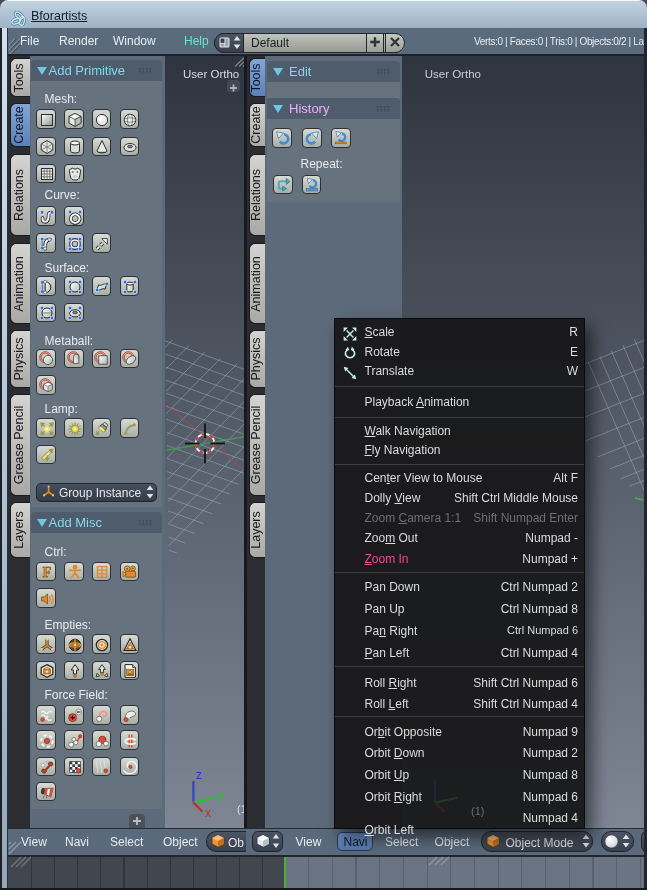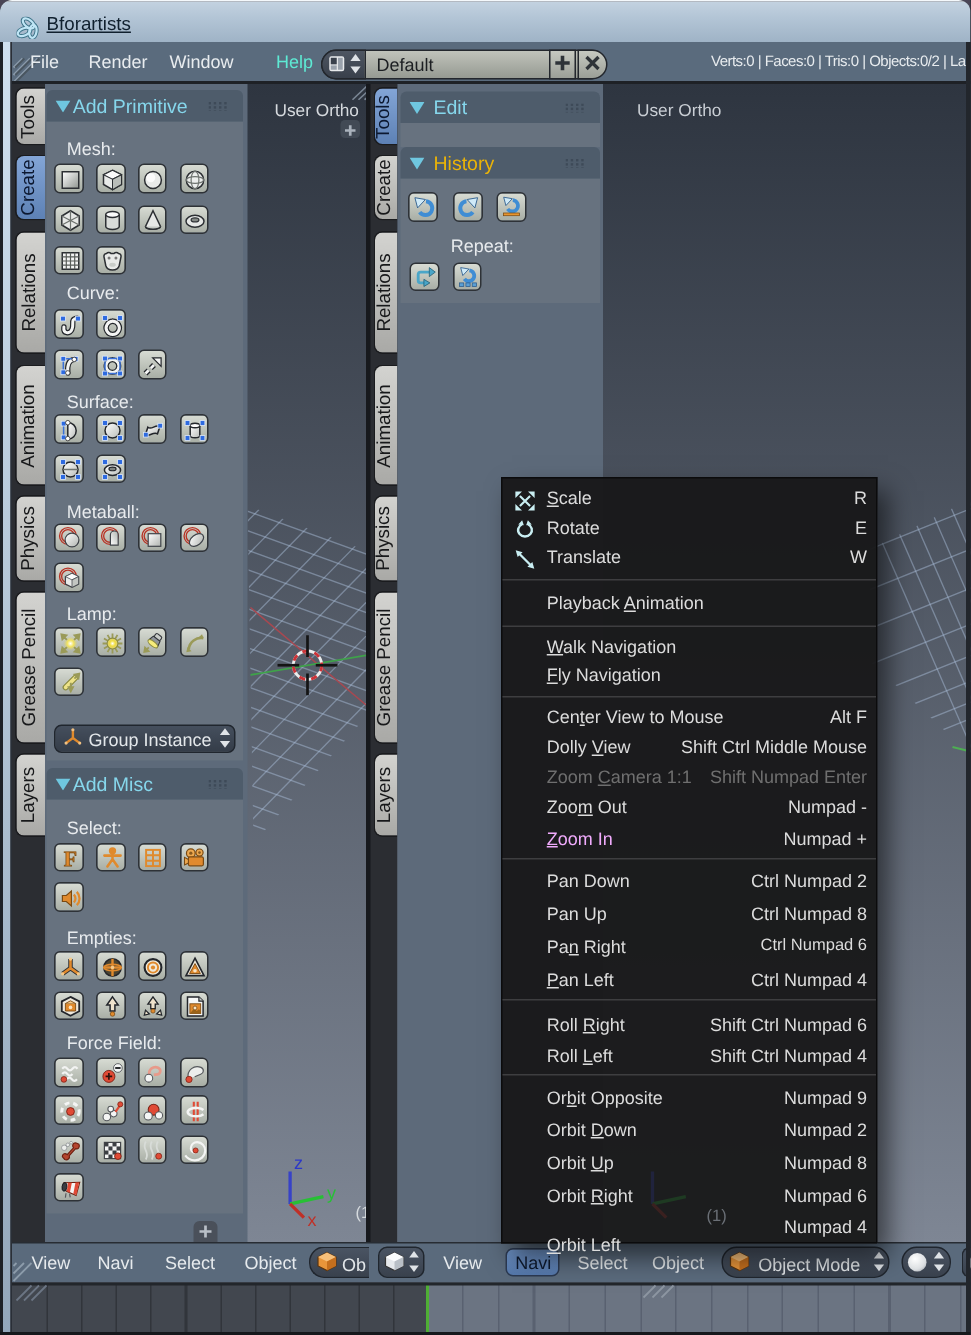--- a/index.html
+++ b/index.html
@@ -657,21 +657,21 @@
           <circle cx="3.2" cy="12" r="1.1"></circle>
           <circle cx="12.8" cy="12" r="1.1"></circle>
         </g>
       </g>
     </svg>
     <div style="position:absolute;left:59px;top:485.5px;font-size:12px;color:#e3e7ea;white-space:nowrap;">Group Instance</div>
     <svg style="position:absolute;left:146px;top:485px;" width="8" height="14" viewBox="0 0 8 14">
       <path d="M4,0.5 L7.4,5 H0.6 Z" fill="#dfe3e7"></path>
       <path d="M4,13.5 L0.6,9 H7.4 Z" fill="#dfe3e7"></path>
     </svg>
-    <div style="position:absolute;left:44.5px;top:544.5px;font-size:12px;color:#e8ebee;white-space:nowrap;">Select:</div>
+    <div style="position:absolute;left:44.5px;top:544.5px;font-size:12px;color:#e8ebee;white-space:nowrap;">Ctrl:</div>
     <div style="position:absolute;left:36.2px;top:561.8px;width:19.5px;height:19.5px;border-radius:4px;border:1px solid #2e3237;background:linear-gradient(#d7dbd3,#a8aea5);box-sizing:border-box;">
       <svg width="16" height="16" viewBox="0 0 16 16" style="position:absolute;left:1.5px;top:1.5px">
         <text x="8" y="13" font-family="Liberation Serif" font-size="14.5" font-weight="bold" fill="#e08a2d" stroke="#7a4a12" stroke-width=".5" text-anchor="middle">F</text>
       </svg>
     </div>
     <div style="position:absolute;left:64px;top:561.8px;width:19.5px;height:19.5px;border-radius:4px;border:1px solid #2e3237;background:linear-gradient(#d7dbd3,#a8aea5);box-sizing:border-box;">
       <svg width="16" height="16" viewBox="0 0 16 16" style="position:absolute;left:1.5px;top:1.5px">
         <g stroke="#e08a2d" stroke-width="1.7" fill="none" stroke-linecap="round">
           <circle cx="8" cy="3.2" r="1.6" fill="#e08a2d"></circle>
           <path d="M8,5.2 L8,8.8 M2.6,6.4 L13.4,6.4 M8,8.8 L4.6,13.6 M8,8.8 L11.4,13.6"></path>
@@ -903,21 +903,21 @@
         <rect x="7.0" y="5.6" width="1.6" height="1.6"></rect>
         <rect x="10.5" y="0" width="1.6" height="1.6"></rect>
         <rect x="10.5" y="2.8" width="1.6" height="1.6"></rect>
         <rect x="10.5" y="5.6" width="1.6" height="1.6"></rect>
       </g>
     </svg>
     <div style="left:267px;top:98px;width:133px;height:21px;background:#4e5c6b;border-radius:4px 4px 0 0;"></div>
     <svg style="position:absolute;left:273px;top:105px;" width="10" height="8.5" viewBox="0 0 10 8.5">
       <path d="M0,0 H10 L5,8 Z" fill="#6fc7e0"></path>
     </svg>
-    <div style="position:absolute;left:289px;top:101px;font-size:13px;color:#eab308;white-space:nowrap;">History</div>
+    <div style="position:absolute;left:289px;top:101px;font-size:13px;color:#f0abfc;white-space:nowrap;">History</div>
     <svg style="position:absolute;left:377px;top:106px;" width="16" height="6" viewBox="0 0 16 6">
       <g fill="#3e4a58">
         <rect x="0.0" y="0" width="1.6" height="1.6"></rect>
         <rect x="0.0" y="2.8" width="1.6" height="1.6"></rect>
         <rect x="0.0" y="5.6" width="1.6" height="1.6"></rect>
         <rect x="3.5" y="0" width="1.6" height="1.6"></rect>
         <rect x="3.5" y="2.8" width="1.6" height="1.6"></rect>
         <rect x="3.5" y="5.6" width="1.6" height="1.6"></rect>
         <rect x="7.0" y="0" width="1.6" height="1.6"></rect>
         <rect x="7.0" y="2.8" width="1.6" height="1.6"></rect>
@@ -1120,21 +1120,21 @@
       <div style="left:364.5px;top:443.4px;font-size:12px;color:#dcdcdc;white-space:nowrap;"><span style="text-decoration:underline;">F</span>ly Navigation</div>
       <div style="left:335px;top:464px;width:249px;height:1px;background:#3e3e40;"></div>
       <div style="left:364.5px;top:471.1px;font-size:12px;color:#dcdcdc;white-space:nowrap;">Cen<span style="text-decoration:underline;">t</span>er View to Mouse</div>
       <div style="left:334px;top:471.1px;width:244px;text-align:right;font-size:12px;color:#dcdcdc;white-space:nowrap;">Alt F</div>
       <div style="left:364.5px;top:491.2px;font-size:12px;color:#dcdcdc;white-space:nowrap;">Dolly <span style="text-decoration:underline;">V</span>iew</div>
       <div style="left:334px;top:491.2px;width:244px;text-align:right;font-size:12px;color:#dcdcdc;white-space:nowrap;">Shift Ctrl Middle Mouse</div>
       <div style="left:364.5px;top:511.29999999999995px;font-size:12px;color:#6f6f6f;white-space:nowrap;">Zoom <span style="text-decoration:underline;">C</span>amera 1:1</div>
       <div style="left:334px;top:511.29999999999995px;width:244px;text-align:right;font-size:12px;color:#6f6f6f;white-space:nowrap;">Shift Numpad Enter</div>
       <div style="left:364.5px;top:531.4px;font-size:12px;color:#dcdcdc;white-space:nowrap;">Zoo<span style="text-decoration:underline;">m</span> Out</div>
       <div style="left:334px;top:531.4px;width:244px;text-align:right;font-size:12px;color:#dcdcdc;white-space:nowrap;">Numpad -</div>
-      <div style="left:364.5px;top:551.5px;font-size:12px;color:#f0abfc;white-space:nowrap;"><span style="text-decoration:underline;">Z</span>oom In</div>
+      <div style="left:364.5px;top:551.5px;font-size:12px;color:#ec4899;white-space:nowrap;"><span style="text-decoration:underline;">Z</span>oom In</div>
       <div style="left:334px;top:551.5px;width:244px;text-align:right;font-size:12px;color:#dcdcdc;white-space:nowrap;">Numpad +</div>
       <div style="left:335px;top:571.7px;width:249px;height:1px;background:#3e3e40;"></div>
       <div style="left:364.5px;top:579.9px;font-size:12px;color:#dcdcdc;white-space:nowrap;">Pan Down</div>
       <div style="left:334px;top:579.9px;width:244px;text-align:right;font-size:12px;color:#dcdcdc;white-space:nowrap;">Ctrl Numpad 2</div>
       <div style="left:364.5px;top:601.9px;font-size:12px;color:#dcdcdc;white-space:nowrap;">Pan Up</div>
       <div style="left:334px;top:601.9px;width:244px;text-align:right;font-size:12px;color:#dcdcdc;white-space:nowrap;">Ctrl Numpad 8</div>
       <div style="left:364.5px;top:624.0px;font-size:12px;color:#dcdcdc;white-space:nowrap;">Pa<span style="text-decoration:underline;">n</span> Right</div>
       <div style="left:334px;top:624.0px;width:244px;text-align:right;font-size:11px;color:#dcdcdc;white-space:nowrap;">Ctrl Numpad 6</div>
       <div style="left:364.5px;top:646.0px;font-size:12px;color:#dcdcdc;white-space:nowrap;"><span style="text-decoration:underline;">P</span>an Left</div>
       <div style="left:334px;top:646.0px;width:244px;text-align:right;font-size:12px;color:#dcdcdc;white-space:nowrap;">Ctrl Numpad 4</div>

